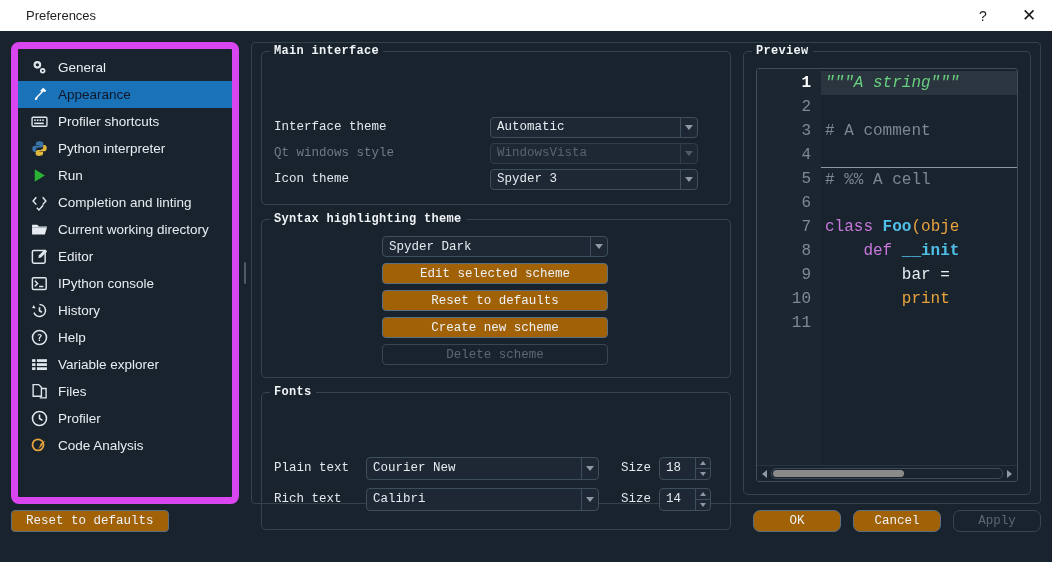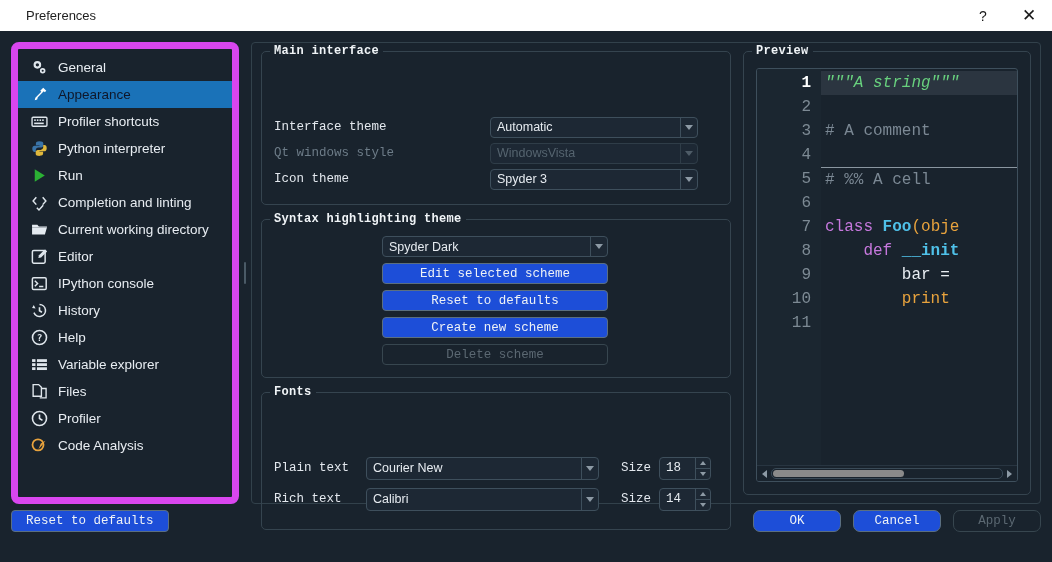--- a/index.html
+++ b/index.html
@@ -183,21 +183,21 @@
     align-items: stretch;
     background: #1d2834;
     overflow: hidden;
   }
   .combo-text {
     flex: 1 1 auto;
     display: flex;
     align-items: center;
     padding-left: 6px;
     color: #e6ebf0;
-    font-family: Liberation Sans, sans-serif;
+    font-family: Liberation Mono, monospace;
     font-size: 12.5px;
     white-space: nowrap;
     overflow: hidden;
   }
   .combo.disabled { border-color: #2f3d48; }
   .combo.disabled .combo-text { color: #55646f; }
   .combo-arrow {
     width: 17px;
     flex: 0 0 17px;
     border-left: 1px solid #3e4f5c;
@@ -209,21 +209,21 @@
   .caret {
     width: 0; height: 0;
     border-left: 4px solid transparent;
     border-right: 4px solid transparent;
     border-top: 5px solid #8d9aa5;
   }
   .combo.disabled .caret { border-top-color: #4e5c67; }
 
   
   .btn {
-    background: #1d4ed8;
+    background: #a16207;
     border: 1px solid #5b6f80;
     border-radius: 4px;
     color: #eef2f6;
     font-family: "Liberation Mono", monospace;
     font-size: 12.5px;
     height: 21px;
     display: flex;
     align-items: center;
     justify-content: center;
     white-space: nowrap;

